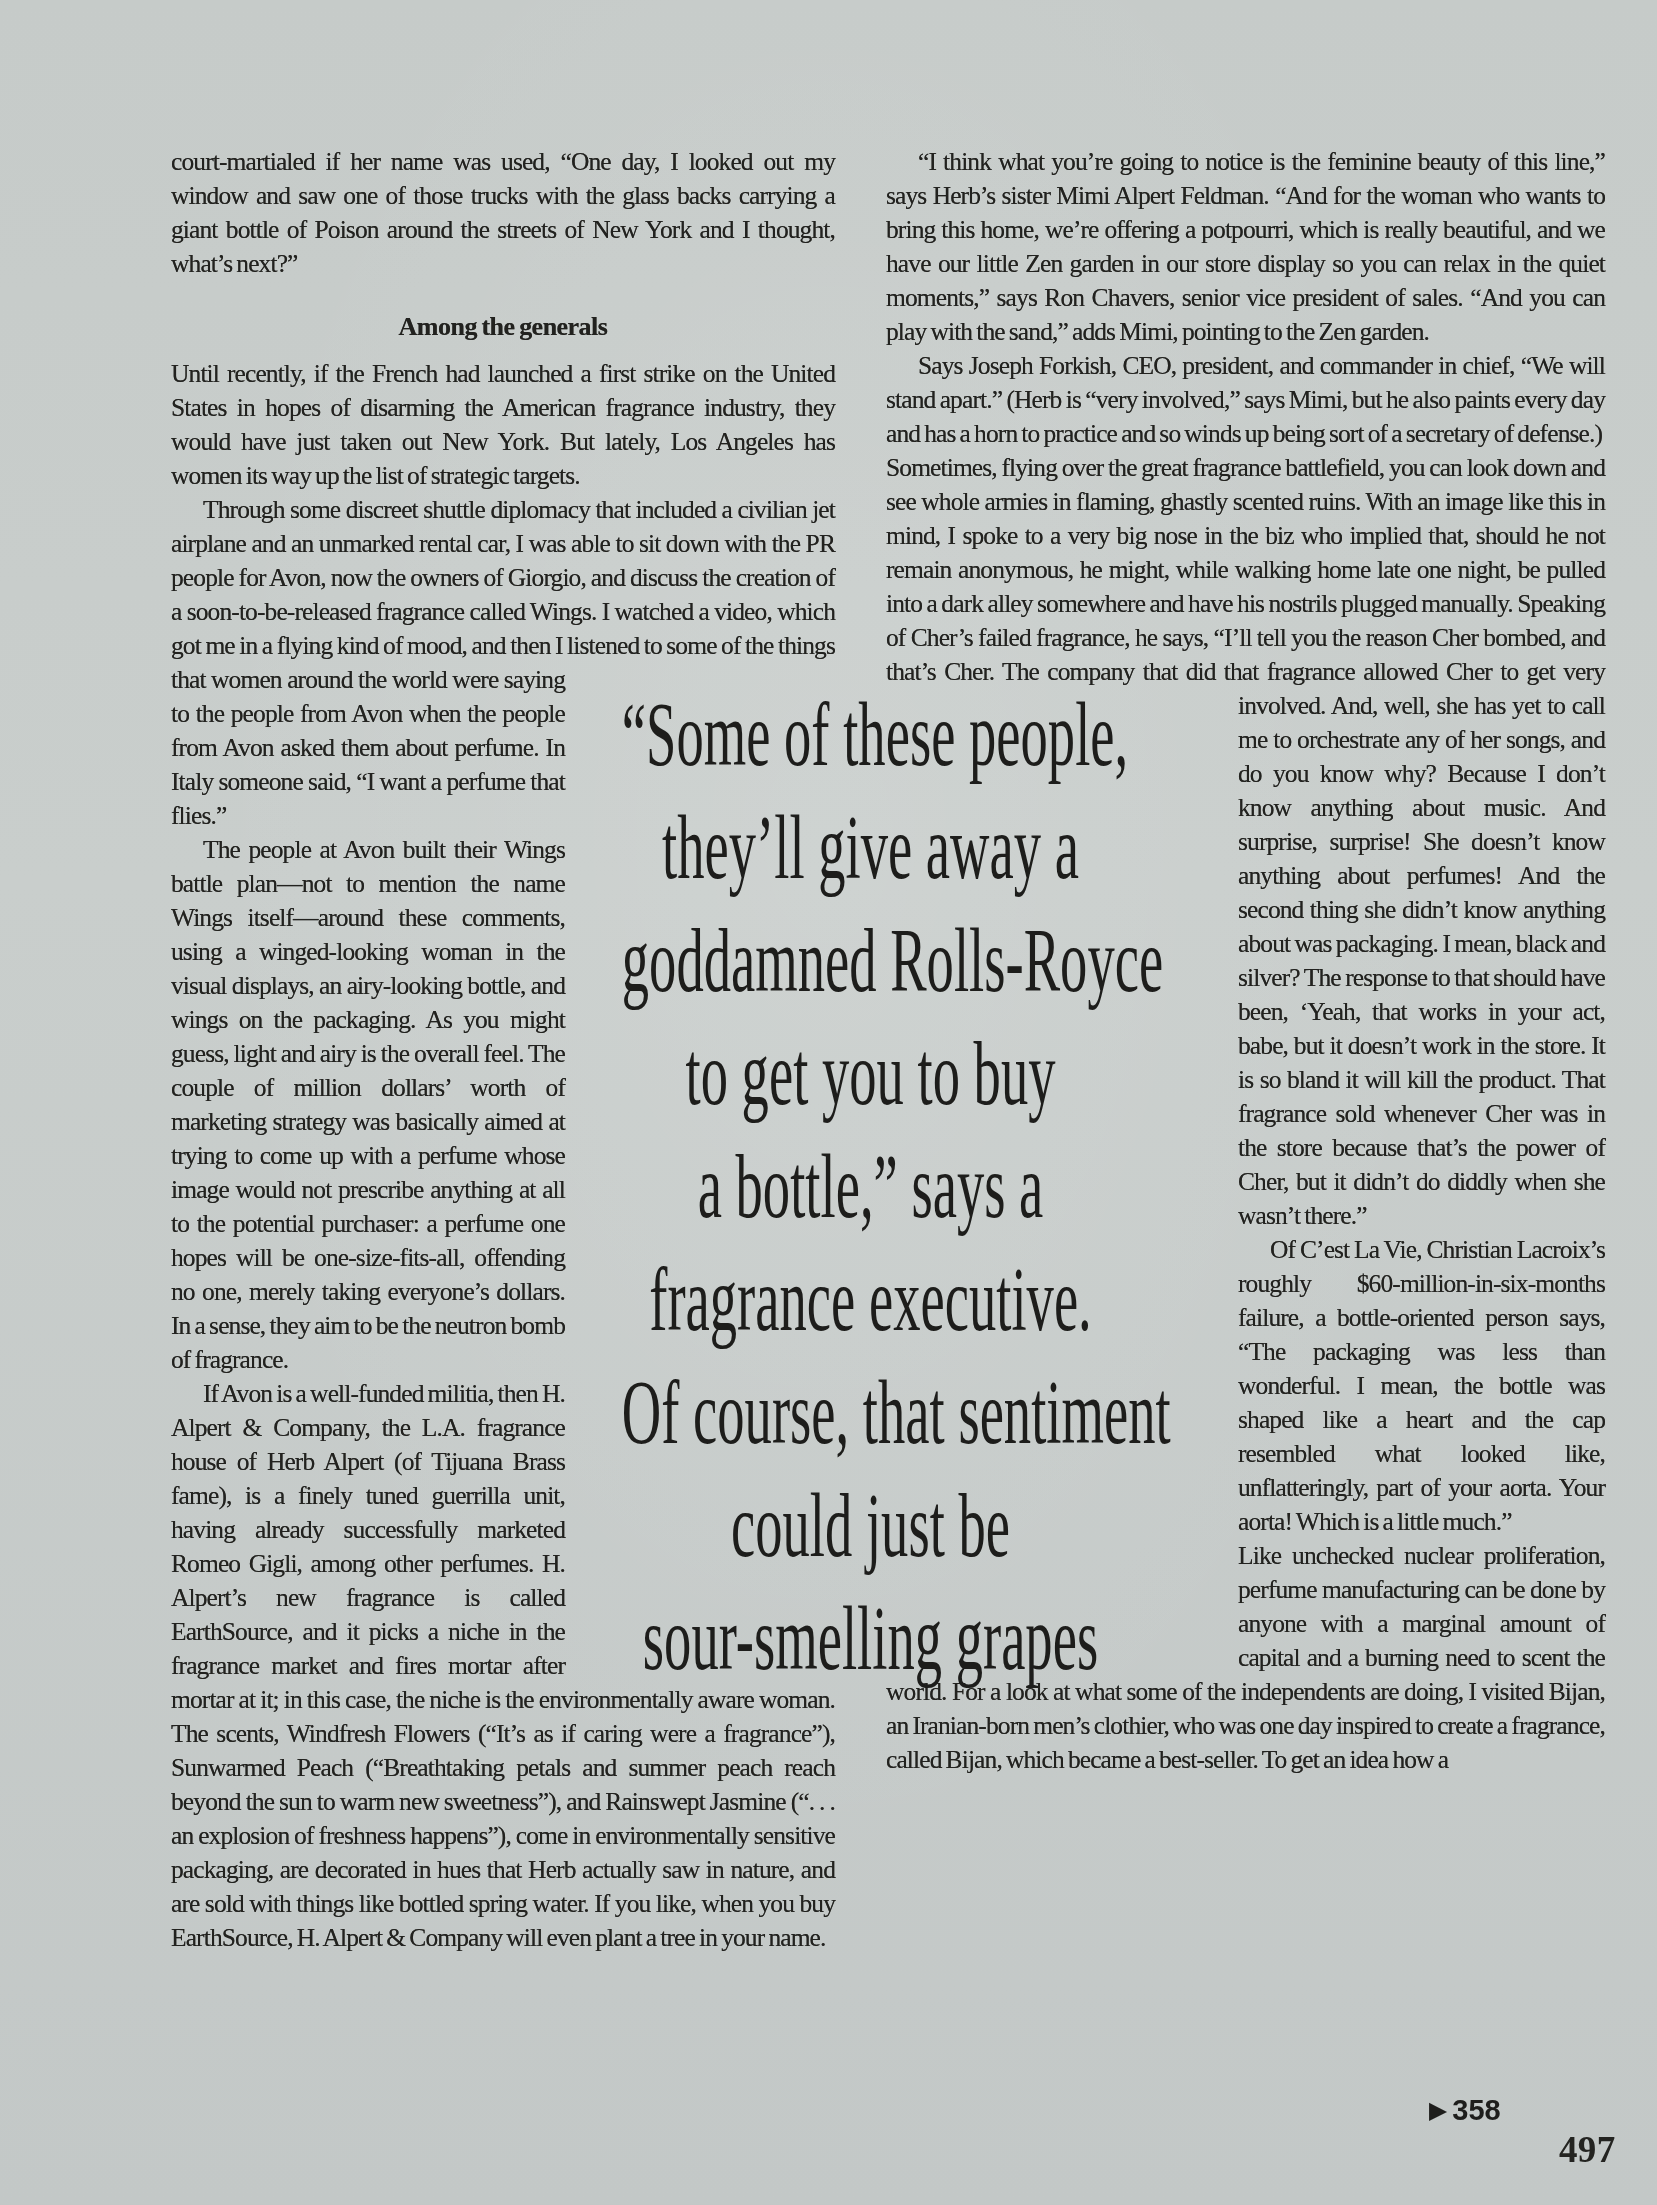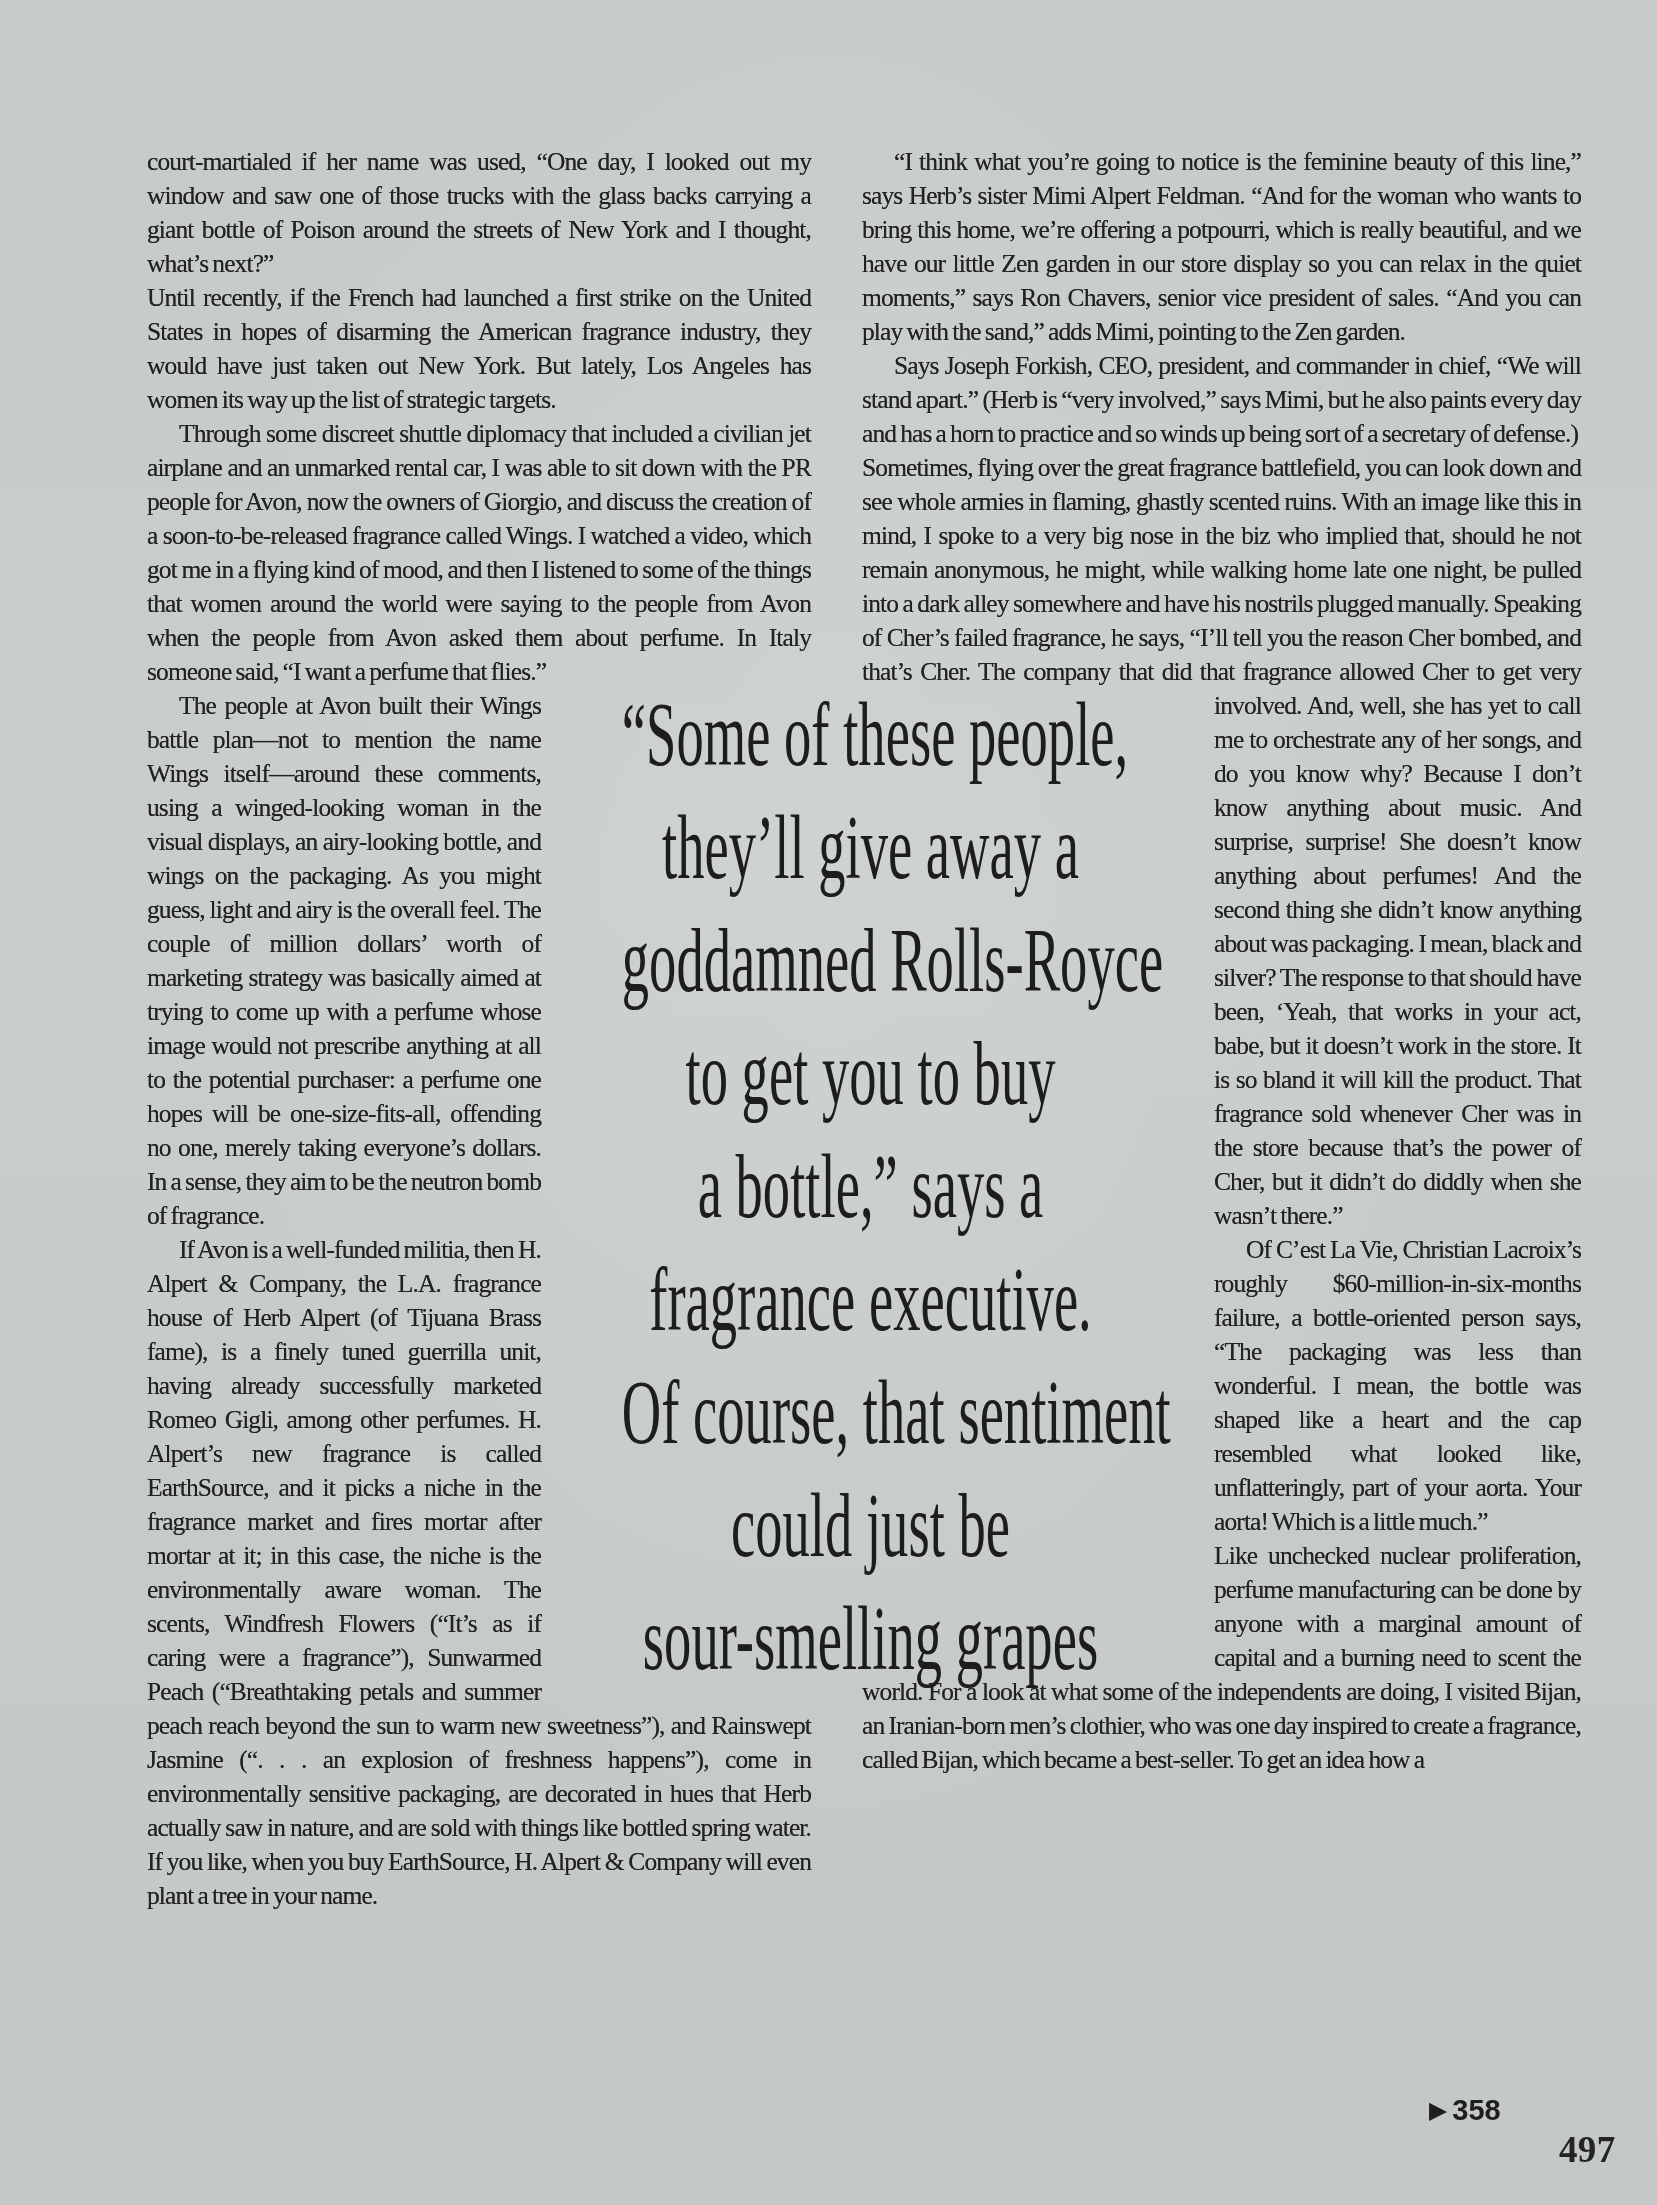--- a/index.html
+++ b/index.html
@@ -14,20 +14,21 @@
     color:#22221f;
   }
   
   .col{
     position:absolute;top:145px;
     font-size:25.5px;line-height:34px;
     letter-spacing:-0.035em;word-spacing:-0.055em;
     text-align:justify;
     hyphens:auto;-webkit-hyphens:auto;
     text-shadow:0 0 0.3px rgba(25,25,22,.65);
+    margin-left:24px;
   }
   .col-left{left:147px;width:664px;}
   .col-right{left:862px;width:719px;}
   .col p{margin:0;}
   .ind{text-indent:32px;}
   .xhead{
     font-size:26px;font-weight:700;text-align:center;
     margin:29px 0 12.7px 0;letter-spacing:-0.02em;
   }
   
@@ -60,20 +61,21 @@
 </style>
 </head>
 <body>
 
 <div class="page">
 
   <div class="col col-left">
     <div class="cut-anchor-r"></div>
     <div class="cut-r"></div>
     <p>court-martialed if her name was used, “One day, I looked out my window and saw one of those trucks with the glass backs carrying a giant bottle of Poison around the streets of New York and I thought, what’s next?”</p>
+    <h3 class="xhead">Among the generals</h3>
     <p>Until recently, if the French had launched a first strike on the United States in hopes of disarming the American fragrance industry, they would have just taken out New York. But lately, Los Angeles has women its way up the list of strategic targets.</p>
     <p class="ind">Through some discreet shuttle diplomacy that included a civilian jet airplane and an unmarked rental car, I was able to sit down with the PR people for Avon, now the owners of Giorgio, and discuss the creation of a soon-to-be-released fragrance called Wings. I watched a video, which got me in a flying kind of mood, and then I listened to some of the things that women around the world were saying to the people from Avon when the people from Avon asked them about perfume. In Italy someone said, “I want a perfume that flies.”</p>
     <p class="ind">The people at Avon built their Wings battle plan—not to mention the name Wings itself—around these comments, using a winged-looking woman in the visual displays, an airy-looking bottle, and wings on the packaging. As you might guess, light and airy is the overall feel. The couple of million dollars’ worth of marketing strategy was basically aimed at trying to come up with a perfume whose image would not prescribe anything at all to the potential purchaser: a perfume one hopes will be one-size-fits-all, offending no one, merely taking everyone’s dollars. In a sense, they aim to be the neutron bomb of fragrance.</p>
     <p class="ind">If Avon is a well-funded militia, then H. Alpert &amp; Company, the L.A. fragrance house of Herb Alpert (of Tijuana Brass fame), is a finely tuned guerrilla unit, having already successfully marketed Romeo Gigli, among other perfumes. H. Alpert’s new fragrance is called EarthSource, and it picks a niche in the fragrance market and fires mortar after mortar at it; in this case, the niche is the environmentally aware woman. The scents, Windfresh Flowers (“It’s as if caring were a fragrance”), Sunwarmed Peach (“Breathtaking petals and summer peach reach beyond the sun to warm new sweetness”), and Rainswept Jasmine (“. . . an explosion of freshness happens”), come in environmentally sensitive packaging, are decorated in hues that Herb actually saw in nature, and are sold with things like bottled spring water. If you like, when you buy EarthSource, H. Alpert &amp; Company will even plant a tree in your name.</p>
   </div>
 
   <div class="col col-right">
     <div class="cut-anchor-l"></div>
     <div class="cut-l"></div>
     <p class="ind">“I think what you’re going to notice is the feminine beauty of this line,” says Herb’s sister Mimi Alpert Feldman. “And for the woman who wants to bring this home, we’re offering a potpourri, which is really beautiful, and we have our little Zen garden in our store display so you can relax in the quiet moments,” says Ron Chavers, senior vice president of sales. “And you can play with the sand,” adds Mimi, pointing to the Zen garden.</p>

